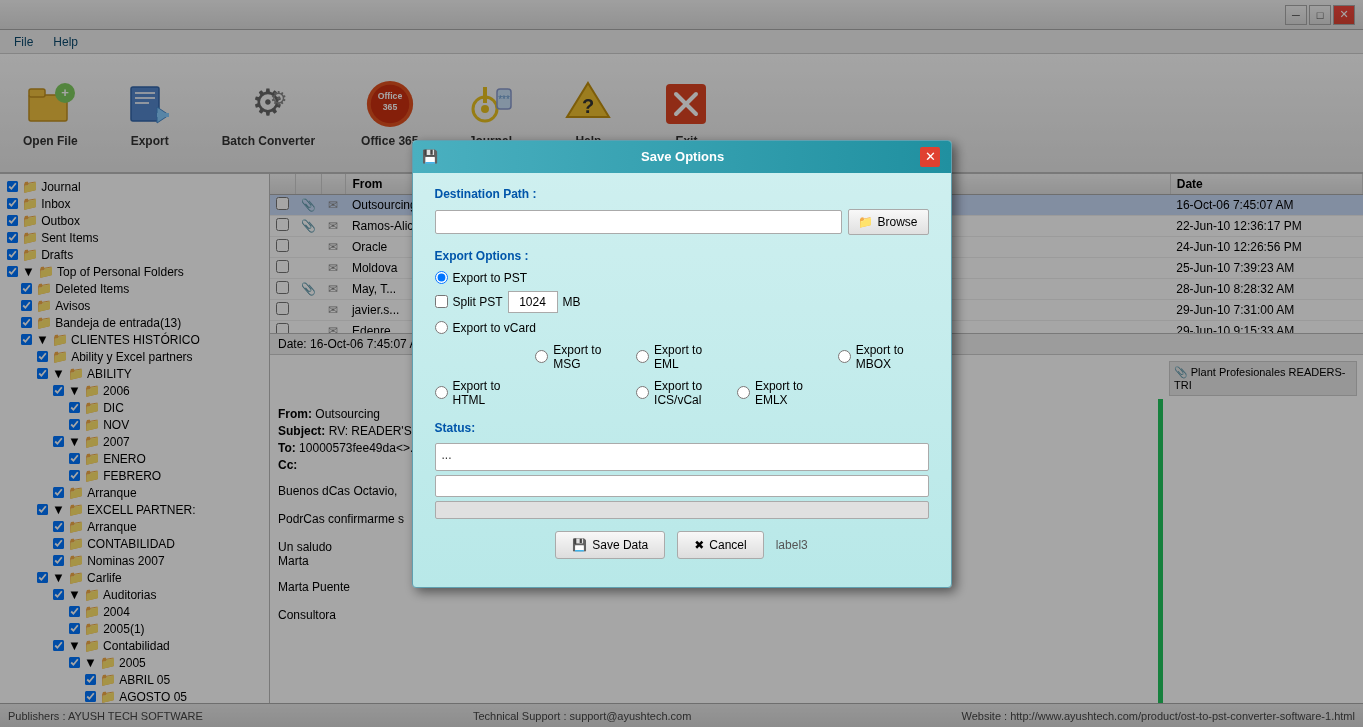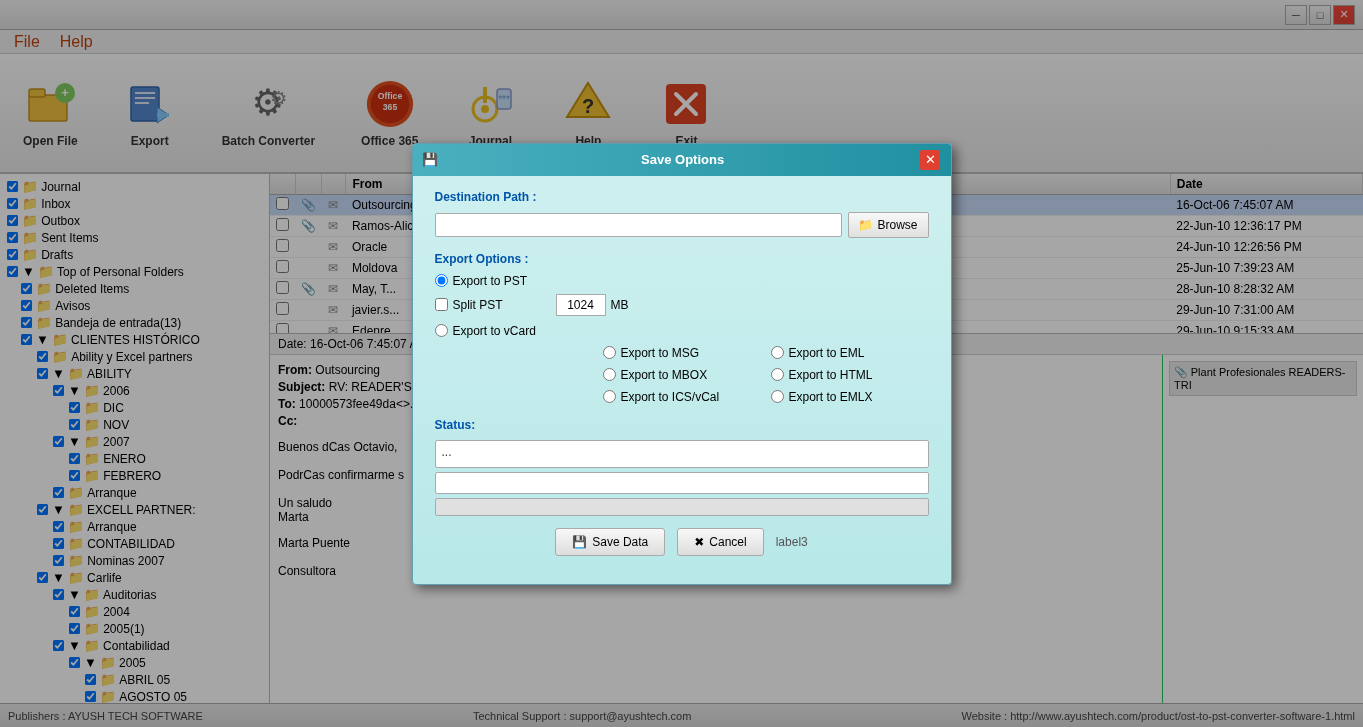--- a/index.html
+++ b/index.html
@@ -30,21 +30,21 @@
 
     
     .menu-bar {
       background: #f0f0f0;
       height: 24px;
       display: flex;
       align-items: center;
       padding: 0 4px;
       border-bottom: 1px solid #ccc;
     }
-    .menu-item { padding: 2px 10px; font-size: 16px; cursor: pointer; color: #c2410c; }
+    .menu-item { padding: 2px 10px; font-size: 12px; cursor: pointer; color: #0c4a6e; }
 
     
     .toolbar {
       background: linear-gradient(to bottom, #fdfdfd, #e8e8e8);
       height: 120px;
       display: flex;
       align-items: center;
       padding: 0 10px;
       gap: 20px;
       border-bottom: 2px solid #bbb;
@@ -123,22 +123,23 @@
     
     .email-detail {
       flex: 1;
       display: flex;
       overflow: hidden;
     }
     .email-body-pane {
       flex: 1;
       padding: 8px;
       overflow-y: auto;
-      border-right: 1px solid #22c55e;
+      border-right: 5px solid #22c55e;
       font-size: 12px;
+      margin-top: 44px;
     }
     .email-header-line { margin-bottom: 3px; }
     .email-header-label { font-weight: bold; display: inline; }
     .email-preview-pane {
       width: 200px;
       padding: 6px;
       overflow-y: auto;
       font-size: 11px;
     }
     .detail-date-bar {
@@ -209,29 +210,29 @@
     }
     .browse-btn {
       height: 26px; padding: 0 10px;
       background: linear-gradient(to bottom, #f8f8f8, #e0e0e0);
       border: 1px solid #aaa; border-radius: 2px;
       cursor: pointer; font-size: 12px;
       display: flex; align-items: center; gap: 4px;
     }
     .export-options-grid {
       display: grid;
-      grid-template-columns: 1fr 1fr 1fr;
+      grid-template-columns: 1fr 1fr 1fr 1fr 1fr;
       gap: 8px 10px;
       margin-bottom: 14px;
     }
     .radio-row { display: flex; align-items: center; gap: 5px; font-size: 12px; }
     .radio-row input[type=radio] { margin: 0; }
     .split-row { display: flex; align-items: center; gap: 5px; font-size: 12px; margin-bottom: 8px; }
     .split-row input[type=checkbox] { margin: 0; }
-    .split-input { width: 50px; height: 22px; border: 1px solid #aaa; text-align: center; font-size: 12px; margin-left: 48px; }
+    .split-input { width: 50px; height: 22px; border: 1px solid #aaa; text-align: center; font-size: 12px; }
     .status-section { margin-top: 10px; }
     .status-box {
       width: 100%; height: 28px;
       background: white;
       border: 1px solid #aaa;
       border-radius: 2px;
       padding: 4px 6px;
       font-size: 12px;
       color: #333;
       margin-bottom: 4px;

